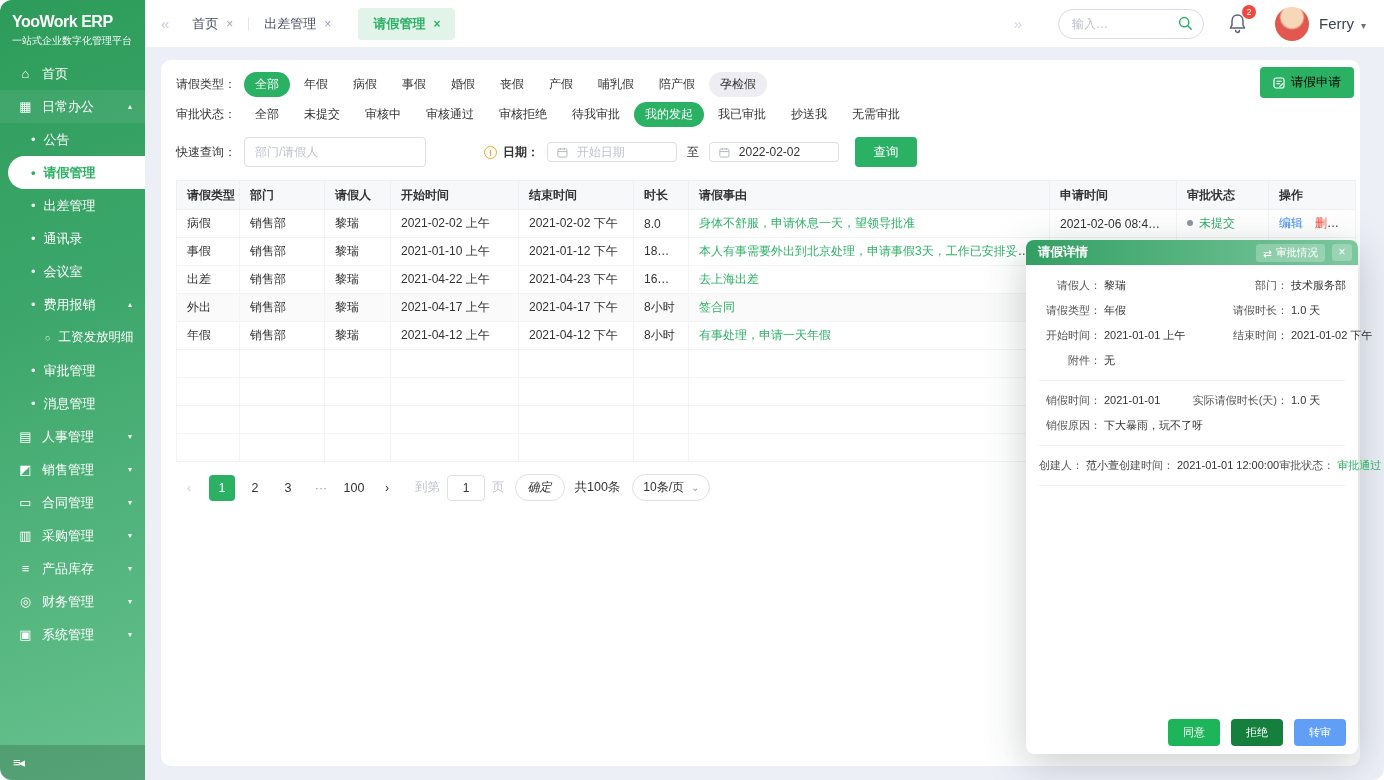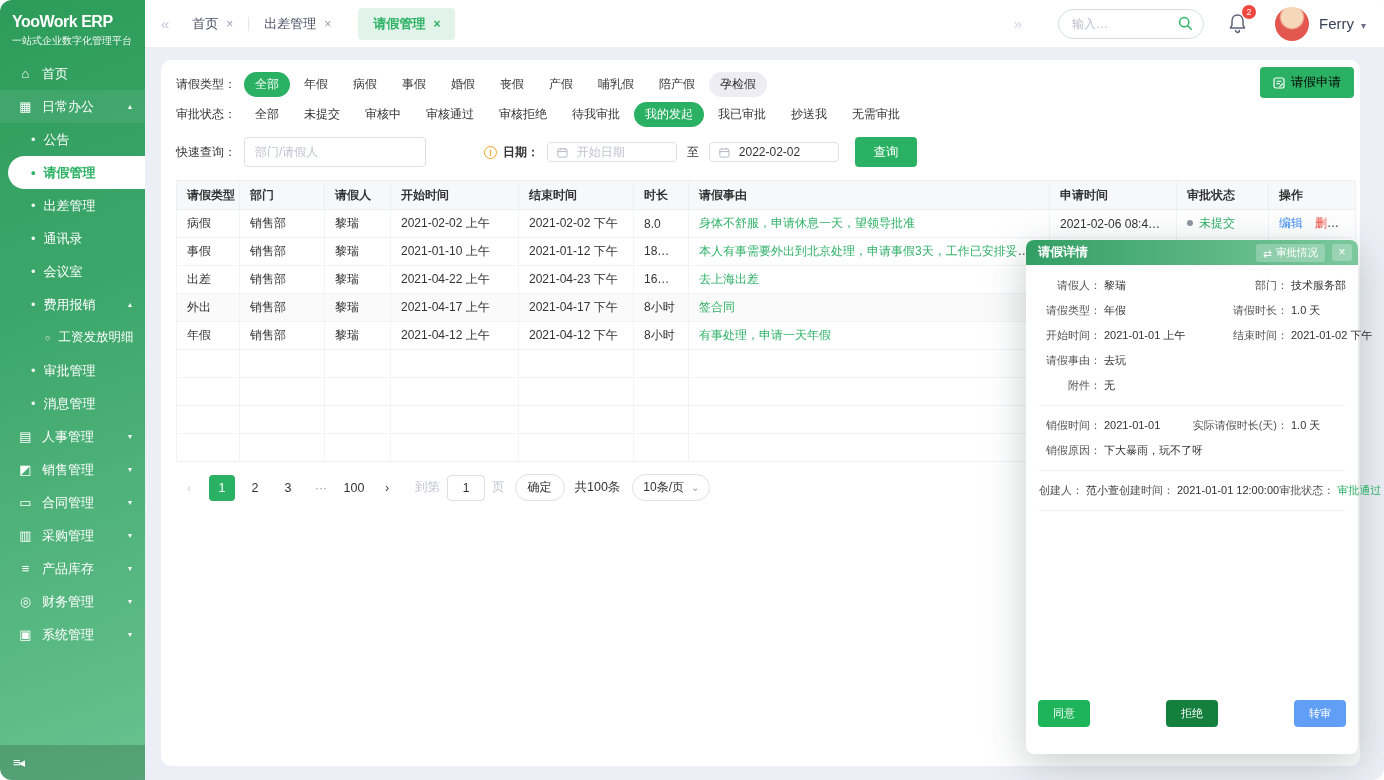--- a/index.html
+++ b/index.html
@@ -77,21 +77,21 @@
 
   
   .pager{display:flex;align-items:center;margin-top:12px;font-size:12.5px;color:#333;}
   .pg{min-width:26px;height:26px;line-height:26px;text-align:center;margin-right:7px;cursor:pointer;border-radius:4px;}
   .pg.active{background:#2BB163;color:#fff;}
   .pg.prev{color:#ccd0dc;}
   .pg.ellip{color:#99a;}
   .goto-label{color:#c0c4d0;margin:0 7px 0 8px;}
   .goto-input{width:38px;height:26px;border:1px solid #dcdfe6;border-radius:4px;text-align:center;font-size:12px;color:#333;outline:none;font-family:inherit;}
   .page-unit{color:#c0c4d0;margin:0 10px 0 7px;}
-  .confirm-btn{border:1px solid #dcdfe6;background:#fff;border-radius:14px;height:27px;padding:0 12px;font-size:12px;color:#333;cursor:pointer;margin-right:10px;font-family:inherit;}
+  .confirm-btn{border:1px solid #dcdfe6;background:#fff;border-radius:14px;height:27px;padding:0 12px;font-size:12px;color:#333;cursor:pointer;margin-right:10px;font-family:inherit;font-style:italic;}
   .total{margin-right:12px;}
   .perpage{display:flex;align-items:center;gap:7px;border:1px solid #dcdfe6;border-radius:14px;height:27px;padding:0 10px;font-size:12px;cursor:pointer;}
   .perpage .caret{color:#99a;font-size:10px;}
 
   
   .modal{position:absolute;left:1026px;top:240px;width:332px;height:514px;background:#fff;border-radius:8px;box-shadow:0 10px 40px rgba(30,60,50,.25);display:flex;flex-direction:column;z-index:20;}
   .modal-head{height:25px;flex:0 0 25px;background:linear-gradient(90deg,#339F64,#7CC89E);border-radius:8px 8px 0 0;display:flex;align-items:center;padding:0 6px 0 12px;color:#fff;}
   .modal-title{font-size:12.5px;font-weight:700;flex:1;}
   .mh-btn{display:flex;align-items:center;gap:4px;background:rgba(255,255,255,.25);border-radius:3px;font-size:10.5px;padding:2px 7px;cursor:pointer;}
   .mh-close{background:rgba(255,255,255,.25);border-radius:3px;width:20px;height:17px;line-height:16px;text-align:center;font-size:12px;margin-left:7px;cursor:pointer;}
@@ -99,21 +99,21 @@
   .m-row{display:flex;margin-bottom:10px;font-size:11px;color:#333;line-height:15px;}
   .m-col{flex:1;display:flex;min-width:0;}
   .m-col .lbl{color:#555;text-align:right;min-width:62px;white-space:nowrap;}
   .m-col.c2 .lbl{min-width:96px;}
   .m-col .val{margin-left:3px;white-space:nowrap;}
   .m-row.triple{justify-content:space-between;margin-bottom:8px;}
   .m-row.triple .m-col{flex:none;}
   .m-row.triple .lbl{min-width:0;}
   .m-divider{border-top:1px solid #EFF0F4;margin:12px 0;}
   .modal-spacer{flex:1;}
-  .modal-foot{display:flex;justify-content:space-between;gap:11px;padding:0 12px 27px;}
+  .modal-foot{display:flex;justify-content:flex-end;gap:11px;padding:0 12px 8px;}
   .m-btn{border:none;color:#fff;font-size:11px;padding:6px 15px;border-radius:4px;cursor:pointer;font-family:inherit;}
 </style>
 </head>
 <body>
 
 <div class="window">
 
   <aside class="sidebar">
     <div class="logo">
       <div class="logo-title">YooWork ERP</div>
@@ -494,26 +494,20 @@
             <span class="lbl">开始时间：</span>
             <span class="val">2021-01-01 上午</span>
           </div>
           <div class="m-col c2">
             <span class="lbl">结束时间：</span>
             <span class="val">2021-01-02 下午</span>
           </div>
         </div>
         <div class="m-row">
           <div class="m-col">
-            <span class="lbl">请假事由：</span>
-            <span class="val">去玩</span>
-          </div>
-        </div>
-        <div class="m-row">
-          <div class="m-col">
             <span class="lbl">附件：</span>
             <span class="val">无</span>
           </div>
         </div>
         <div class="m-divider"></div>
         <div class="m-row">
           <div class="m-col">
             <span class="lbl">销假时间：</span>
             <span class="val">2021-01-01</span>
           </div>

